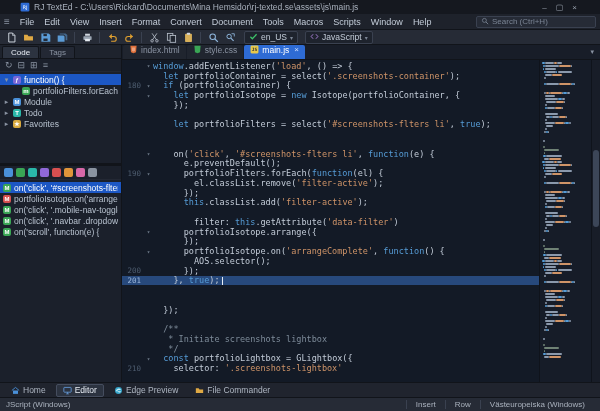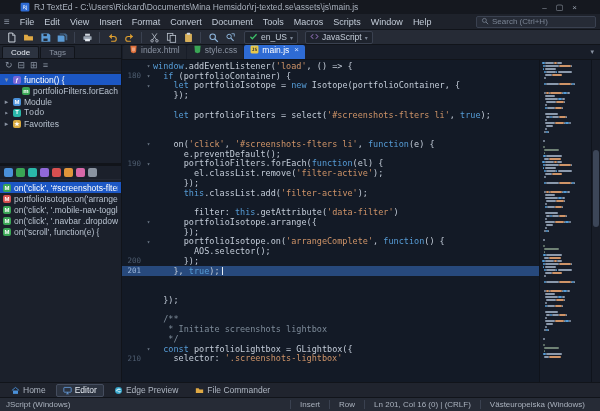--- a/index.html
+++ b/index.html
@@ -250,21 +250,21 @@
           <div class="trow" style="padding-left: 12px;">
             <span class="exp"></span>
             <span class="sq" style="background: rgb(58, 166, 85);">m</span>
             <span style="overflow: hidden; text-overflow: clip;">portfolioFilters.forEach(function(el) {</span>
           </div>
           <div class="trow" style="padding-left: 3px;">
             <span class="exp">▸</span>
             <span class="sq" style="background: rgb(74, 144, 217);">M</span>
             <span style="overflow: hidden; text-overflow: clip;">Module</span>
           </div>
-          <div class="trow" style="padding-left: 3px; font-family: Liberation Mono, monospace;">
+          <div class="trow" style="padding-left: 3px;">
             <span class="exp">▸</span>
             <span class="sq" style="background: rgb(42, 183, 169);">T</span>
             <span style="overflow: hidden; text-overflow: clip;">Todo</span>
           </div>
           <div class="trow" style="padding-left: 3px;">
             <span class="exp">▸</span>
             <span class="sq" style="background: rgb(216, 169, 62);">★</span>
             <span style="overflow: hidden; text-overflow: clip;">Favorites</span>
           </div>
         </div>
@@ -330,20 +330,21 @@
               </svg>
             </span>
             <span>main.js</span>
             <span class="x">×</span>
           </div>
           <span class="tablist">▾</span>
         </div>
       <div class="codewrap">
         <div class="codearea" id="code">
             <div class="line"><span class="ln"></span><span class="fold">▾</span><span class="txt"><span class="k">window</span><span class="t">.addEventListener(</span><span class="s">'load'</span><span class="t">, () =&gt; {</span></span></div>
+            <div class="line"><span class="ln"></span><span class="fold"></span><span class="txt"><span class="t">  </span><span class="k">let</span><span class="t"> portfolioContainer = select(</span><span class="s">'.screenshots-container'</span><span class="t">);</span></span></div>
             <div class="line"><span class="ln">180</span><span class="fold">▾</span><span class="txt"><span class="t">  </span><span class="k">if</span><span class="t"> (portfolioContainer) {</span></span></div>
             <div class="line"><span class="ln"></span><span class="fold">▾</span><span class="txt"><span class="t">    </span><span class="k">let</span><span class="t"> portfolioIsotope = </span><span class="k">new</span><span class="t"> Isotope(portfolioContainer, {</span></span></div>
             <div class="line"><span class="ln"></span><span class="fold"></span><span class="txt"><span class="t">    });</span></span></div>
             <div class="line"><span class="ln"></span><span class="fold"></span><span class="txt"></span></div>
             <div class="line"><span class="ln"></span><span class="fold"></span><span class="txt"><span class="t">    </span><span class="k">let</span><span class="t"> portfolioFilters = select(</span><span class="s">'#screenshots-flters li'</span><span class="t">, </span><span class="k">true</span><span class="t">);</span></span></div>
             <div class="line"><span class="ln"></span><span class="fold"></span><span class="txt"></span></div>
             <div class="line"><span class="ln"></span><span class="fold"></span><span class="txt"></span></div>
             <div class="line"><span class="ln"></span><span class="fold">▾</span><span class="txt"><span class="t">    on(</span><span class="s">'click'</span><span class="t">, </span><span class="s">'#screenshots-flters li'</span><span class="t">, </span><span class="k">function</span><span class="t">(e) {</span></span></div>
             <div class="line"><span class="ln"></span><span class="fold"></span><span class="txt"><span class="t">      e.preventDefault();</span></span></div>
             <div class="line"><span class="ln">190</span><span class="fold">▾</span><span class="txt"><span class="t">      portfolioFilters.forEach(</span><span class="k">function</span><span class="t">(el) {</span></span></div>
@@ -885,18 +886,17 @@
         <span>File Commander</span>
       </div>
     </div>
 
   <div class="statusbar">
     <span class="sleft">JScript (Windows)</span>
     <span class="sspacer"></span>
     <span id="statusitems" style="display:flex">
         <span class="sseg">Insert</span>
         <span class="sseg">Row</span>
-        <span class="sseg">Ln 201, Col 16 (0) | (CRLF)</span>
         <span class="sseg">Västeuropeiska (Windows)</span>
       </span>
   </div>
 
 </div>
 
 </body></html>

